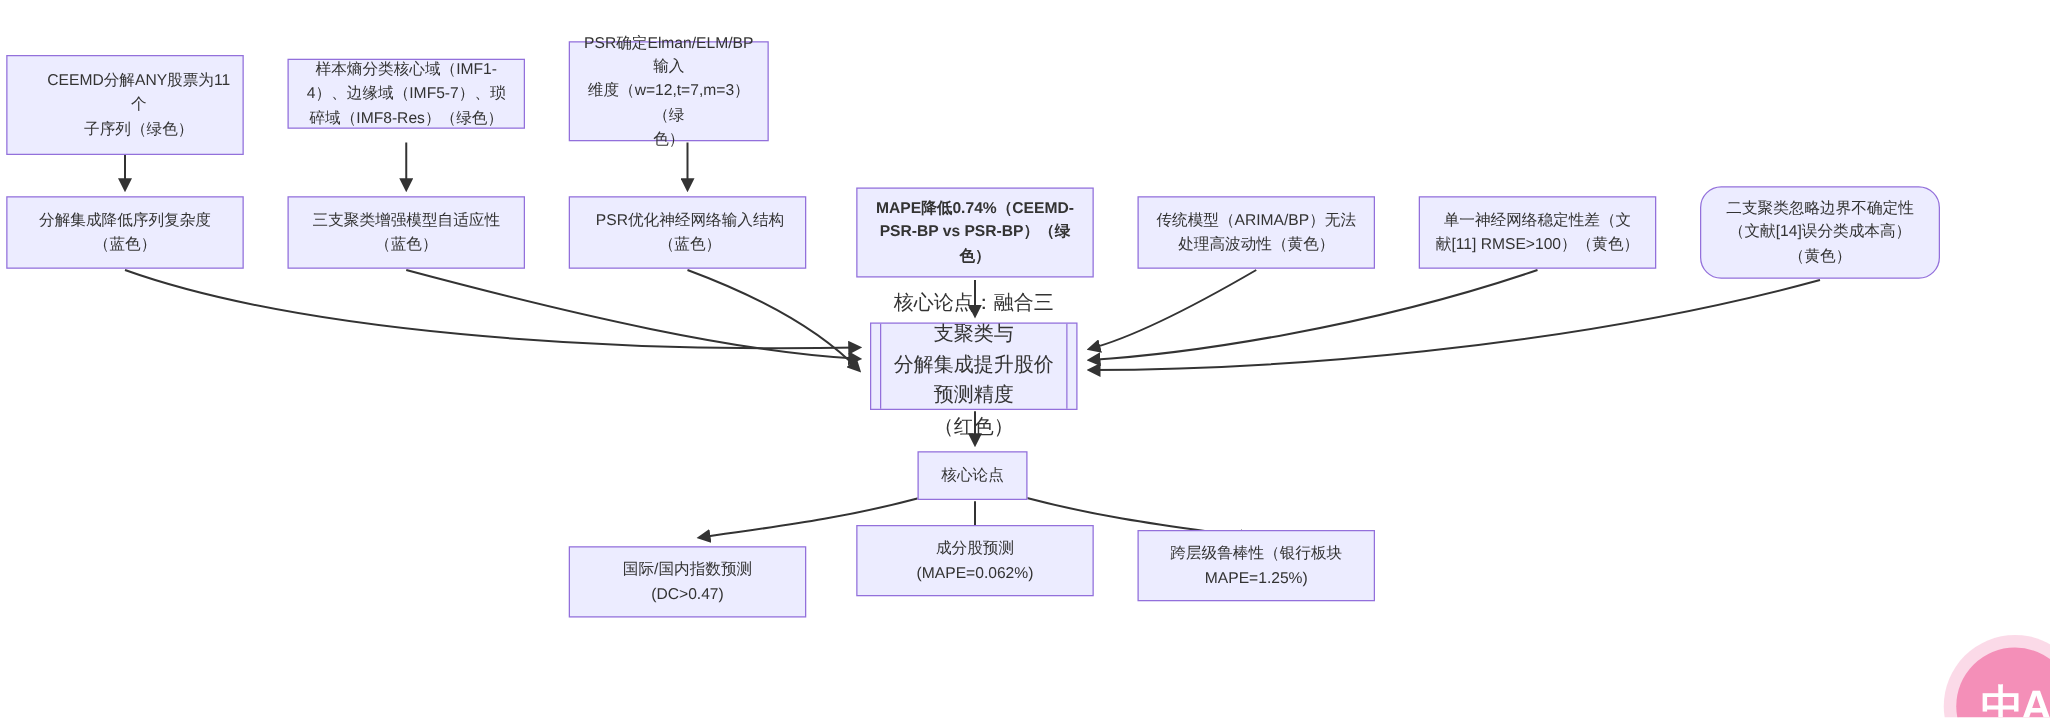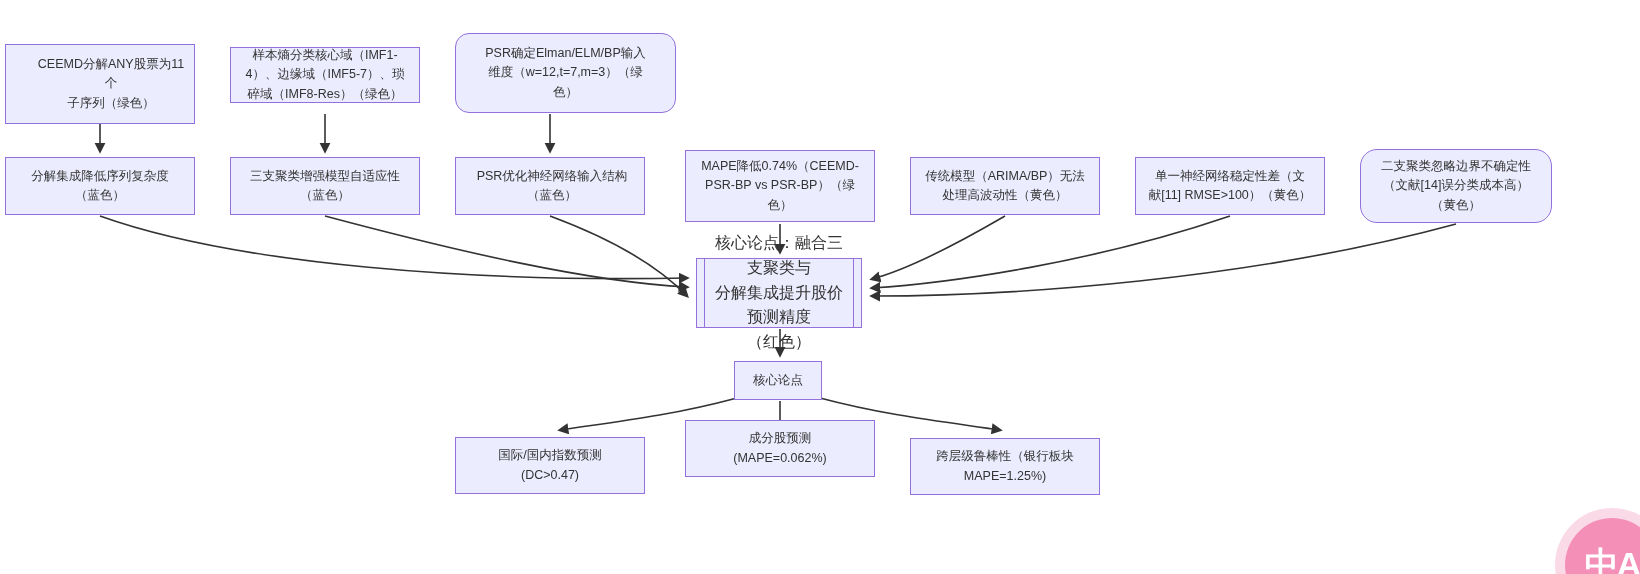--- a/index.html
+++ b/index.html
@@ -74,34 +74,34 @@
     </g>
   </svg>
 
   <div class="node" style="left:5px;   top:44px;  width:190px; height:80px;padding-left:28px;">CEEMD分解ANY股票为11个
 子序列（绿色）</div>
 
   <div class="node" style="left:230px; top:33px;  width:190px; height:56px;margin-top:14px;">样本熵分类核心域（IMF1-
 4）、边缘域（IMF5-7）、琐
 碎域（IMF8-Res）（绿色）</div>
 
-  <div class="node" style="left:455px; top:33px;  width:221px; height:80px;border-radius:14px;">PSR确定Elman/ELM/BP输入
+  <div class="node" style="left:455px; top:33px;  width:160px; height:80px;">PSR确定Elman/ELM/BP输入
 维度（w=12,t=7,m=3）（绿
 色）</div>
 
   <div class="node" style="left:5px;   top:157px; width:190px; height:58px;">分解集成降低序列复杂度
 （蓝色）</div>
 
   <div class="node" style="left:230px; top:157px; width:190px; height:58px;">三支聚类增强模型自适应性
 （蓝色）</div>
 
   <div class="node" style="left:455px; top:157px; width:190px; height:58px;padding-left:10px;">PSR优化神经网络输入结构
 （蓝色）</div>
 
-  <div class="node" style="left:685px; top:150px; width:190px; height:72px;">MAPE降低0.74%（CEEMD-
+  <div class="node" style="left:685px; top:150px; width:190px; height:72px;font-weight:bold;">MAPE降低0.74%（CEEMD-
 PSR-BP vs PSR-BP）（绿
 色）</div>
 
   <div class="node" style="left:910px; top:157px; width:190px; height:58px;">传统模型（ARIMA/BP）无法
 处理高波动性（黄色）</div>
 
   <div class="node" style="left:1135px;top:157px; width:190px; height:58px;">单一神经网络稳定性差（文
 献[11] RMSE&gt;100）（黄色）</div>
 
   <div class="node" style="left:1360px;top:149px; width:192px; height:74px;border-radius:17px;">二支聚类忽略边界不确定性
@@ -113,20 +113,20 @@
 （红色）</div>
 
   <div class="node" style="left:734px; top:361px; width:88px; height:39px;">核心论点</div>
 
   <div class="node" style="left:455px; top:437px; width:190px; height:57px;text-align:center;">国际/国内指数预测
 (DC&gt;0.47)</div>
 
   <div class="node" style="left:685px; top:420px; width:190px; height:57px;">成分股预测
 (MAPE=0.062%)</div>
 
-  <div class="node" style="left:910px; top:438px; width:190px; height:57px;">跨层级鲁棒性（银行板块
+  <div class="node" style="left:910px; top:424px; width:190px; height:57px;">跨层级鲁棒性（银行板块
 MAPE=1.25%)</div>
 
   <div class="badge">
     <span>中A</span>
   </div>
 
 </div>
 
 </body></html>

